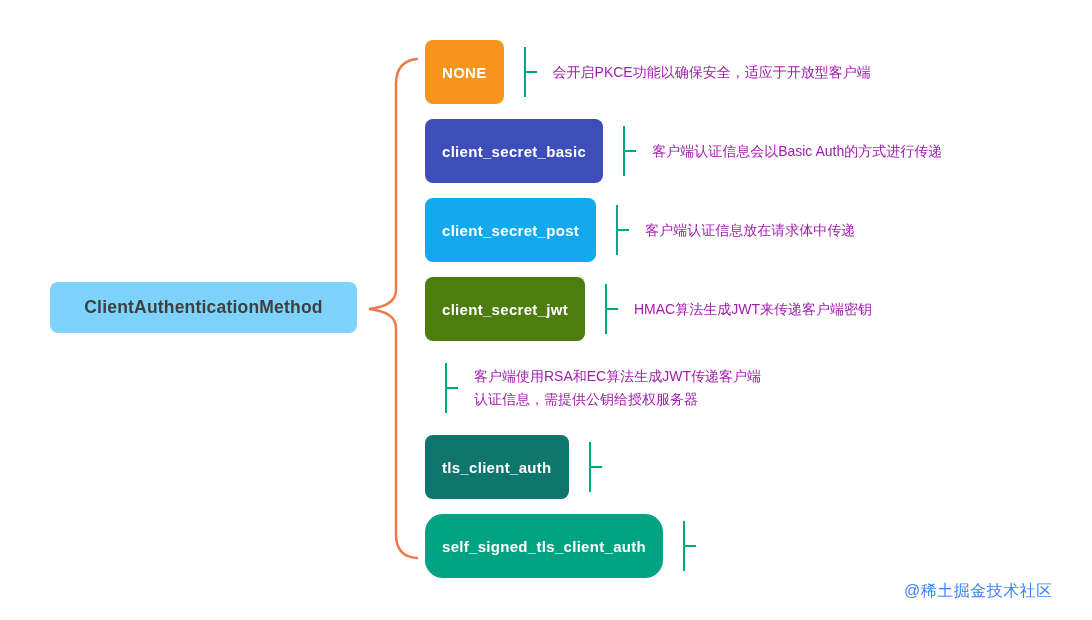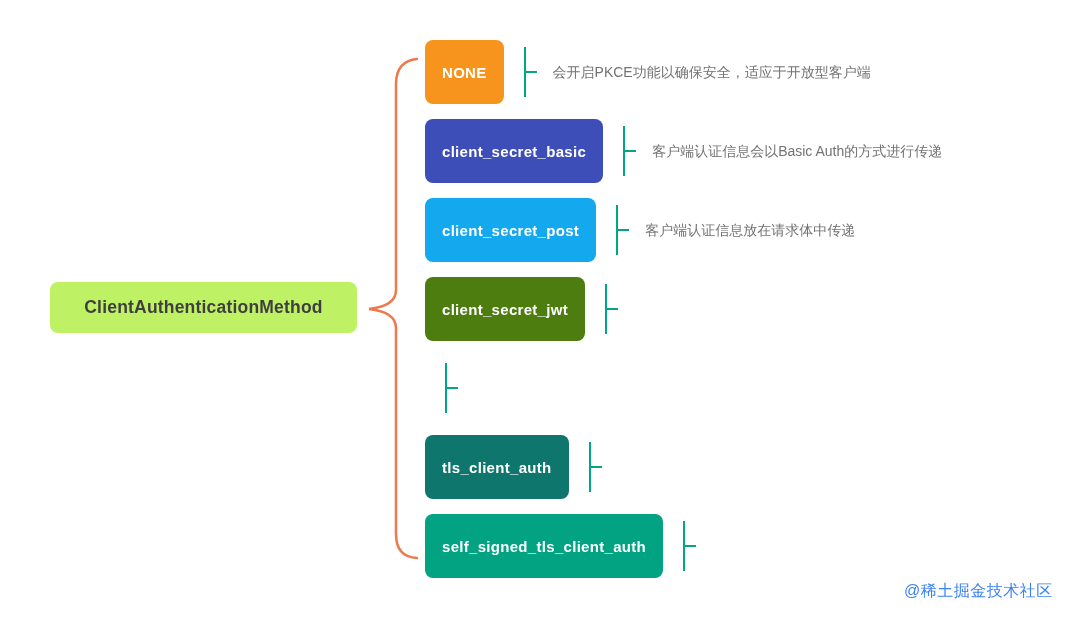--- a/index.html
+++ b/index.html
@@ -26,21 +26,21 @@
     letter-spacing:0.3px;white-space:nowrap;
   }
   .connector{
     position:relative;width:2px;height:50px;margin-left:20px;flex:0 0 auto;
   }
   .connector .vline{width:2px;height:50px;}
   .connector .tick{
     position:absolute;left:0;top:24px;width:13px;height:2px;
   }
   .desc{
-    margin-left:27px;font-size:14px;color:#737373;line-height:1.62;
+    margin-left:27px;font-size:14px;color:#a21caf;line-height:1.62;
     font-family:"Liberation Sans","DejaVu Sans",sans-serif;
   }
   .desc.w292{max-width:292px;}
   .desc.w304{max-width:304px;}
   .desc.w302{max-width:302px;}
 
   .row-1{top:52px;}
   .row-2{top:131px;}
   .row-3{top:210px;}
   .row-4{top:289px;}
@@ -51,21 +51,21 @@
   .watermark{
     position:absolute;left:904px;top:581px;
     font-size:16px;color:#3b82f6;letter-spacing:0.5px;
   }
 </style>
 </head>
 <body>
 
 <div class="canvas">
 
-  <div class="root-node" style="background-color: #bef264; color: rgb(63, 63, 63);">ClientAuthenticationMethod</div>
+  <div class="root-node" style="background-color: #7dd3fc; color: rgb(63, 63, 63);">ClientAuthenticationMethod</div>
 
   <svg class="brace-svg" width="1092" height="620" viewBox="0 0 1092 620">
     <path d="M 417 59 Q 396 61 396 84 L 396 290 Q 396 306 369 309 Q 396 312 396 328 L 396 534 Q 396 557 417 558" fill="none" stroke-width="2.5" stroke-linecap="round" stroke="#ed7a4d"></path>
   </svg>
 
   <div class="branch-row row-1">
     <div class="node" style="background-color: rgb(247, 148, 30);">NONE</div>
     <div class="connector">
       <div class="vline" style="background-color: rgb(0, 167, 131);"></div>
       <div class="tick" style="background-color: rgb(0, 167, 131);"></div>
@@ -90,39 +90,41 @@
     </div>
     <div class="desc">客户端认证信息放在请求体中传递</div>
   </div>
 
   <div class="branch-row row-4">
     <div class="node" style="background-color: #4d7c0f;">client_secret_jwt</div>
     <div class="connector">
       <div class="vline" style="background-color: rgb(0, 167, 131);"></div>
       <div class="tick" style="background-color: rgb(0, 167, 131);"></div>
     </div>
+    <div class="desc">HMAC算法生成JWT来传递客户端密钥</div>
   </div>
 
   <div class="branch-row row-5">
     <div class="connector">
       <div class="vline" style="background-color: rgb(0, 167, 131);"></div>
       <div class="tick" style="background-color: rgb(0, 167, 131);"></div>
     </div>
+    <div class="desc w292">客户端使用RSA和EC算法生成JWT传递客户端认证信息，需提供公钥给授权服务器</div>
   </div>
 
   <div class="branch-row row-6">
     <div class="node" style="background-color: #0f766e;">tls_client_auth</div>
     <div class="connector">
       <div class="vline" style="background-color: rgb(0, 167, 131);"></div>
       <div class="tick" style="background-color: rgb(0, 167, 131);"></div>
     </div>
   </div>
 
   <div class="branch-row row-7">
-    <div class="node" style="background-color: rgb(1, 163, 131);">self_signed_tls_client_auth</div>
+    <div class="node" style="background-color: rgb(1, 163, 131); border-radius: 18px;">self_signed_tls_client_auth</div>
     <div class="connector">
       <div class="vline" style="background-color: rgb(0, 167, 131);"></div>
       <div class="tick" style="background-color: rgb(0, 167, 131);"></div>
     </div>
   </div>
 
   <div class="watermark">@稀土掘金技术社区</div>
 
 </div>
 

